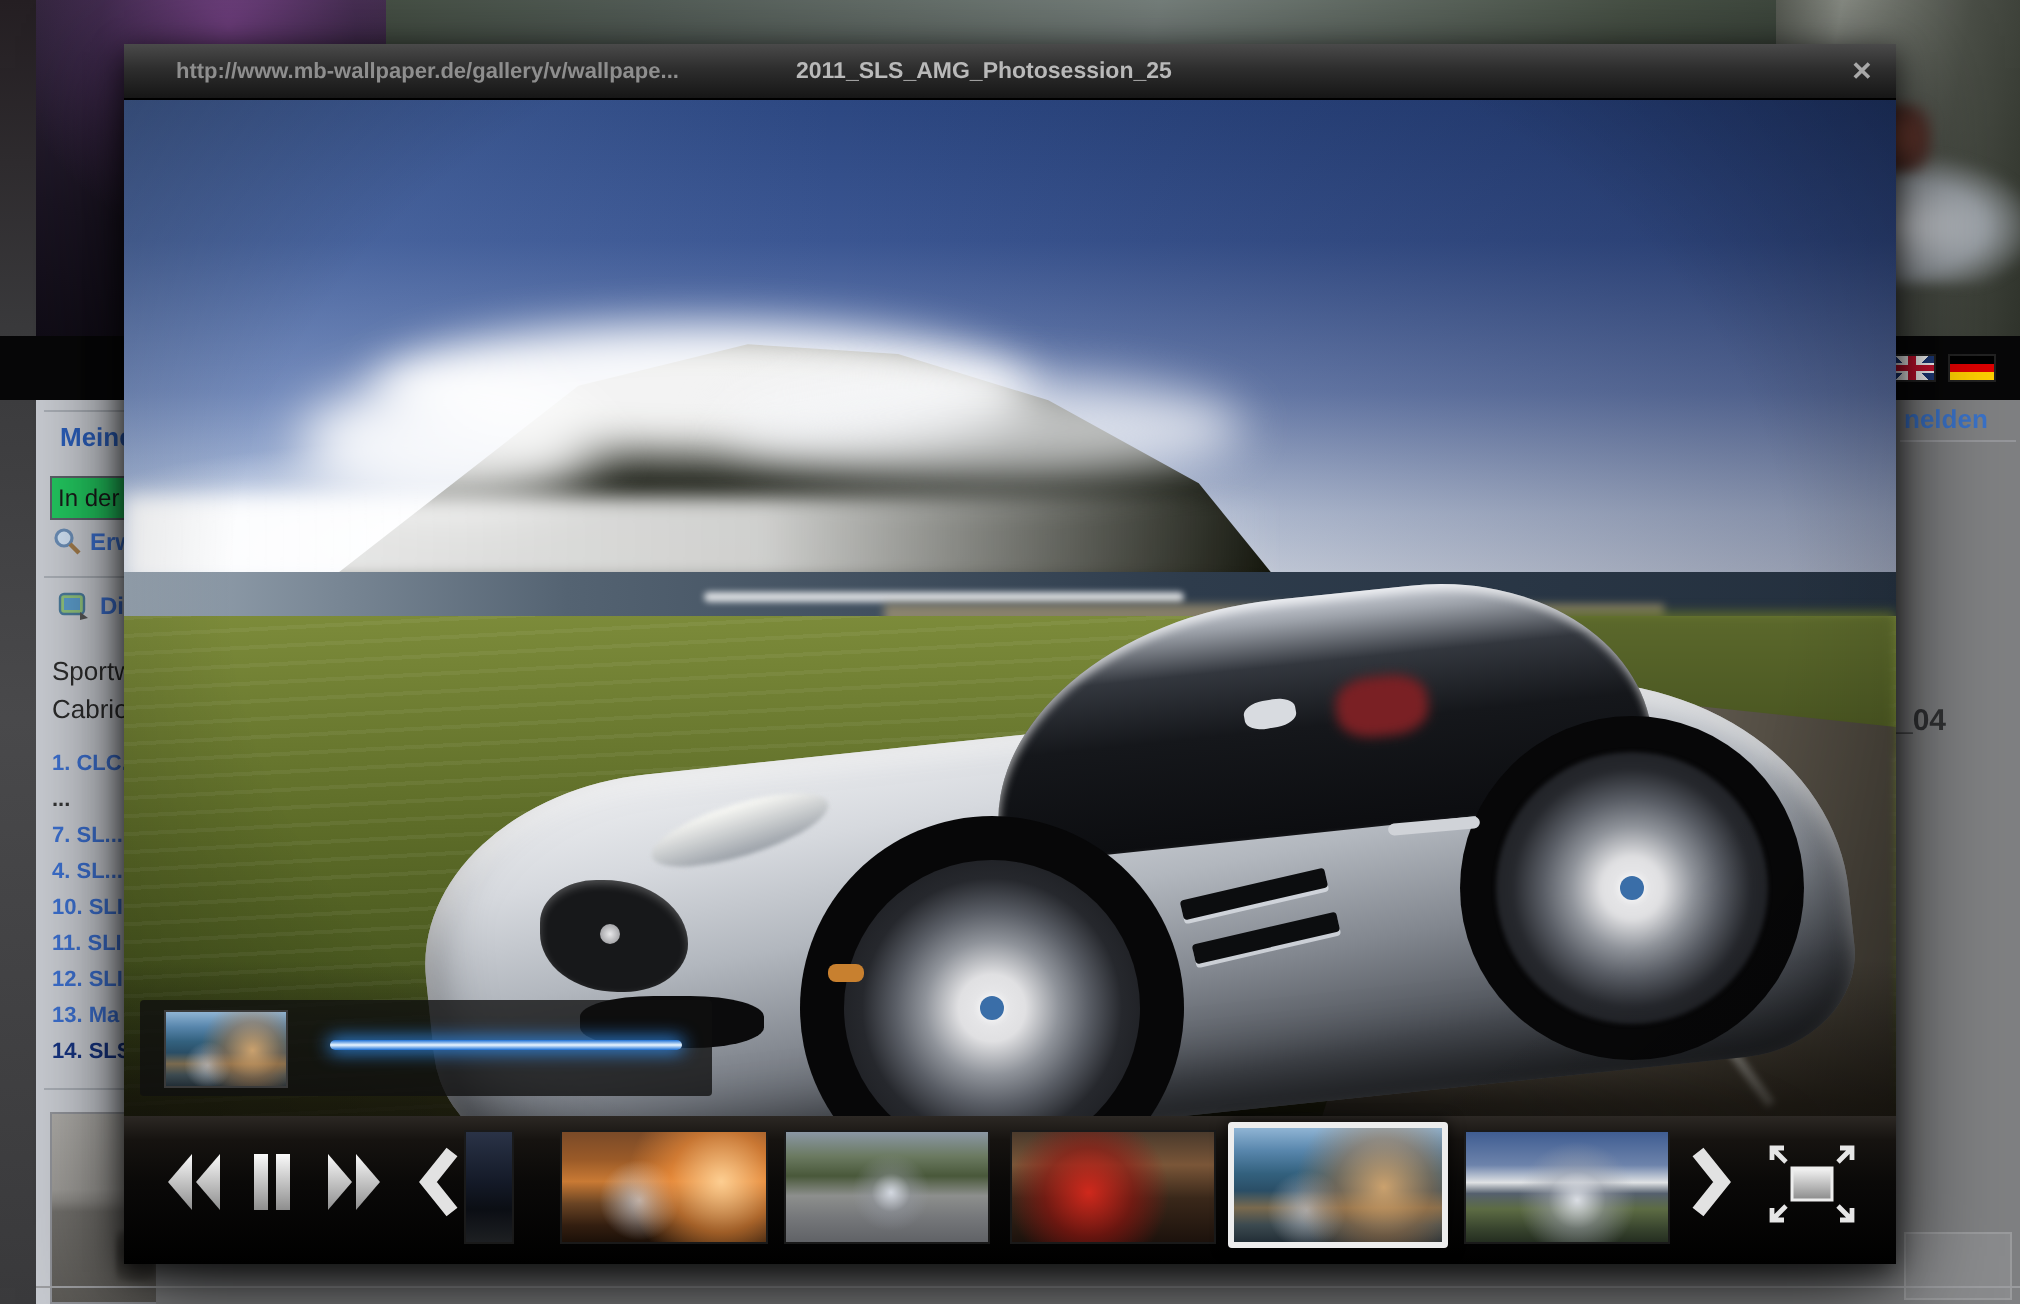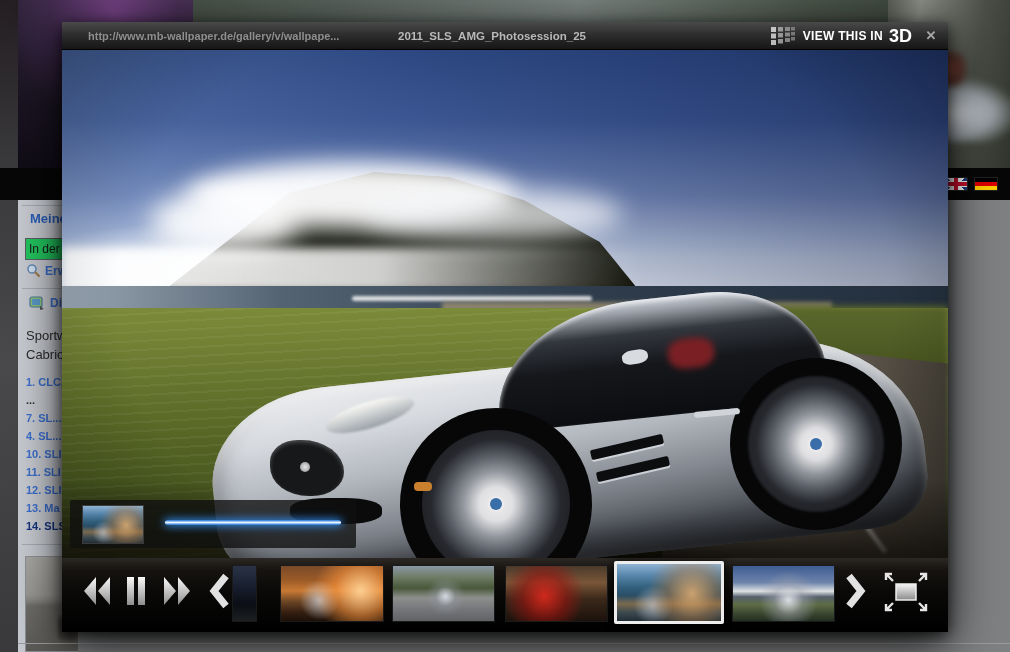--- a/index.html
+++ b/index.html
@@ -255,46 +255,34 @@
     <a class="abs sb-item" style="top:230px">4. SL...</a>
     <a class="abs sb-item" style="top:248px">10. SLI</a>
     <a class="abs sb-item" style="top:266px">11. SLI</a>
     <a class="abs sb-item" style="top:284px">12. SLI</a>
     <a class="abs sb-item" style="top:302px">13. Ma</a>
     <a class="abs sb-item active" style="top:320px">14. SLS</a>
     <div class="abs sb-divider" style="top:344px"></div>
     <div class="abs" id="road-thumb"></div>
   </div>
 
+  <div class="abs" id="right-col">
+    <a class="abs" id="rc-login">nelden</a>
+    <div class="abs rc-divider" style="top:20px"></div>
+    <div class="abs" id="rc-label">_04</div>
+    <div class="abs" id="rc-panel"></div>
+  </div>
   <div class="abs" id="bottom-divider"></div>
 
   <div class="abs" id="viewer">
 
     <div class="abs" id="topbar">
       <div class="abs" id="vb-url">http://www.mb-wallpaper.de/gallery/v/wallpape...</div>
       <div class="abs" id="vb-title">2011_SLS_AMG_Photosession_25</div>
       <div id="vb-right">
-        <div id="view3d-btn">
-          <svg width="26" height="20" viewBox="0 0 26 20">
-            <rect x="0" y="1" width="5" height="5" fill="#c6c6c6"></rect>
-              <rect x="7" y="1" width="5" height="4.5" fill="#9a9a9a"></rect>
-            <rect x="14" y="1" width="5" height="4" fill="#8a8a8a"></rect>
-              <rect x="20" y="1" width="4" height="3.5" fill="#7a7a7a"></rect>
-            <rect x="0" y="7.5" width="5" height="5" fill="#c0c0c0"></rect>
-              <rect x="7" y="7" width="5" height="4.5" fill="#969696"></rect>
-            <rect x="14" y="6.5" width="5" height="4" fill="#868686"></rect>
-              <rect x="20" y="6" width="4" height="3.5" fill="#767676"></rect>
-            <rect x="0" y="14" width="5" height="5" fill="#bababa"></rect>
-              <rect x="7" y="13" width="5" height="4.5" fill="#929292"></rect>
-            <rect x="14" y="12" width="5" height="4" fill="#828282"></rect>
-              <rect x="20" y="11" width="4" height="3.5" fill="#727272"></rect>
-          </svg>
-          <span id="view3d-label">VIEW THIS IN</span>
-          <span id="view3d-suffix">3D</span>
-        </div>
         <div id="vb-close">✕</div>
       </div>
     </div>
 
     <div class="abs" id="stage">
 
       <div class="abs sky"></div>
       <div class="abs sky-shade"></div>
       <div class="abs glare"></div>
       <div class="abs mountain"></div>

